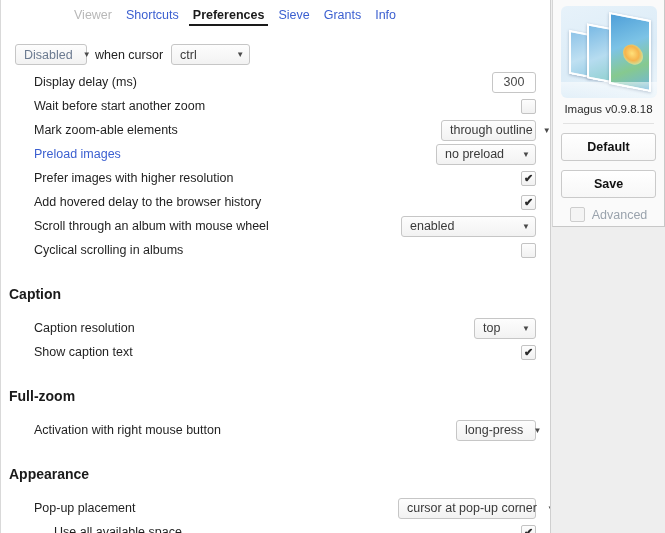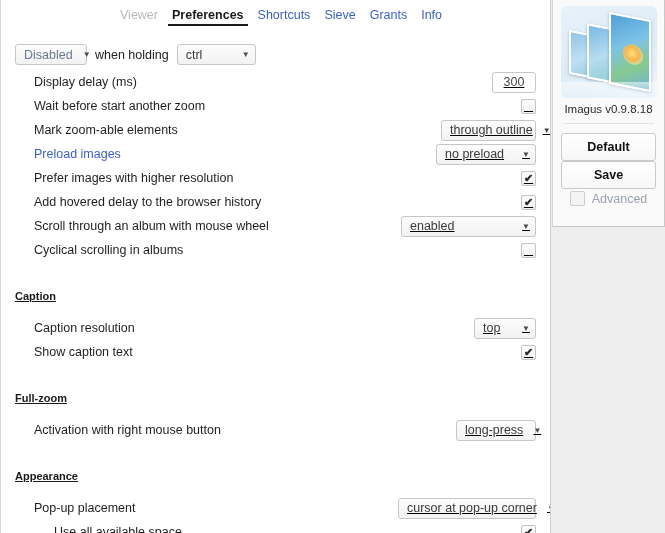--- a/index.html
+++ b/index.html
@@ -27,21 +27,21 @@
     overflow: hidden;
   }
 
   
   #tabs {
     position: absolute;
     left: 0; top: 0;
     width: 100%; height: 33px;
     display: flex;
     align-items: flex-start;
-    padding-left: 112px;
+    padding-left: 66px;
     box-sizing: border-box;
   }
   .tab {
     font-size: 12.5px;
     color: #3b5fd0;
     padding: 8px 7px 4px 7px;
     cursor: pointer;
     white-space: nowrap;
     position: relative;
   }
@@ -146,32 +146,30 @@
     color: #1f1f1f;
     flex: 1;
     white-space: nowrap;
   }
   .row .label.link { color: #3b5fd0; cursor: pointer; }
   .row .label.indent { padding-left: 20px; }
   .row .ctl {
     display: flex;
     align-items: center;
     justify-content: flex-end;
-    text-decoration: underline;
   }
   .section {
     height: 30px;
     display: flex;
     align-items: flex-end;
-    padding: 0 14px 2px 14px;
-    box-sizing: border-box;
-    font-size: 11px;
+    padding: 0 14px 2px 8px;
+    box-sizing: border-box;
+    font-size: 14px;
     font-weight: bold;
     color: #1a1a1a;
-    text-decoration: underline;
   }
   .spacer12 { height: 12px; }
 
   
   #sidebar {
     position: absolute;
     left: 552px; top: 0;
     width: 113px; height: 227px;
     background: #fafafa;
     border-left: 1px solid #d6d6d6;
@@ -238,20 +236,21 @@
     display: flex;
     align-items: center;
     justify-content: center;
     height: 26px;
     background: linear-gradient(#ffffff,#f7f7f7);
     border: 1px solid #cacaca;
     border-radius: 3px;
     font-size: 12.5px;
     font-weight: bold;
     color: #111;
+    margin-bottom: 9px;
     cursor: pointer;
   }
   #advanced-row {
     display: flex;
     align-items: center;
     justify-content: center;
     gap: 7px;
     margin-top: 2px;
   }
   #advanced-row .lbl {
@@ -262,33 +261,33 @@
 </style>
 </head>
 <body>
 
 <div id="root">
 
   <div id="main">
 
     <div id="tabs">
       <div class="tab disabled">Viewer</div>
+      <div class="tab">Shortcuts</div>
       <div class="tab active">Preferences</div>
-      <div class="tab">Shortcuts</div>
       <div class="tab">Sieve</div>
       <div class="tab">Grants</div>
       <div class="tab">Info</div>
     </div>
 
     <div id="toprow">
       <div class="sel muted" style="width:72px">
         <span>Disabled</span>
         <span class="arrow">▼</span>
       </div>
-      <span class="holding-label">when holding</span>
+      <span class="holding-label">when cursor</span>
       <div class="sel" style="width:79px">
         <span>ctrl</span>
         <span class="arrow">▼</span>
       </div>
     </div>
 
     <div id="rows">
 
       <div class="row">
         <span class="label">Display delay (ms)</span>

